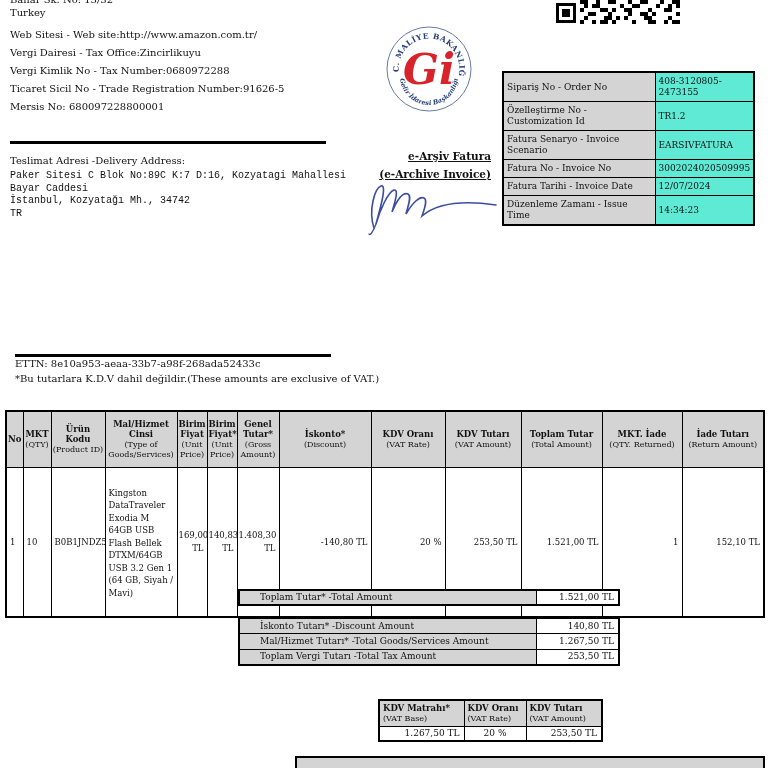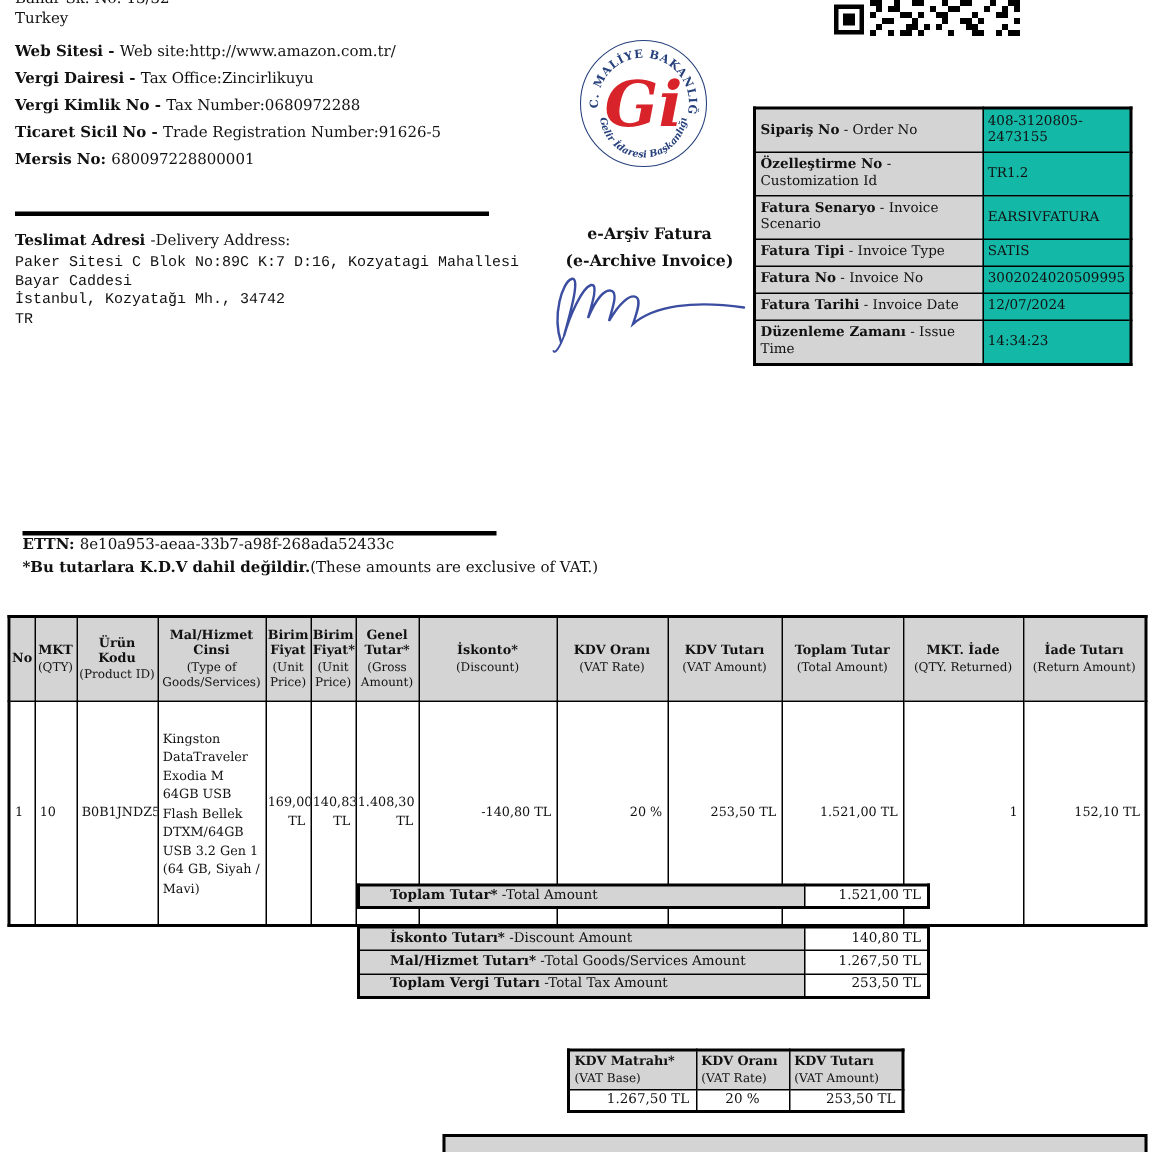--- a/index.html
+++ b/index.html
@@ -3,46 +3,46 @@
 <meta charset="utf-8">
 <style>
   * { box-sizing: border-box; }
   html,body { margin:0; padding:0; }
   body {
     width:768px; height:768px; position:relative; overflow:hidden;
     background:#ffffff; color:#111;
     font-family:"DejaVu Serif","Liberation Serif",serif;
   }
   .abs { position:absolute; }
-  b { font-weight:bold; }
+  b { font-weight:normal; }
 
   
   .seller { left:10px; top:-7px; width:340px; }
   .clipline { font-size:10px; line-height:14px; }
   .cityline { font-size:10px; line-height:12.5px; }
   .pairline { font-size:10px; line-height:18px; }
   .mt16 { margin-top:16px; }
   .mt6 { margin-top:6px; }
 
   .divider { background:#000; height:3px; }
 
   .delivery { left:10px; top:152px; width:360px; font-size:10px; }
   .delivery .head { line-height:18px; }
   .delivery .ln { line-height:12.5px;font-family:Liberation Mono, monospace; }
 
   
-  .doctitle { left:375px; top:147px; width:116px; text-align:center; font-size:10.5px; font-weight:bold; }
+  .doctitle { left:375px; top:147px; width:116px; text-align:right; font-size:10.5px; font-weight:bold;text-decoration:underline; }
   .doctitle div { line-height:18px; }
 
   
   .meta { left:502px; top:71px; display:table; border-collapse:collapse; border:2px solid #000; }
   .meta .r { display:table-row; }
   .meta .c { display:table-cell; border:1px solid #000; font-size:9px; line-height:11px; padding:3px 3px; vertical-align:middle; }
   .meta .lab { width:152px; background:#d4d4d4; }
-  .meta .val { width:92px; background:#14b8a6; }
+  .meta .val { width:92px; background:#5eead4; }
 
   .ettn { left:15px; top:357px; font-size:10px; line-height:14px; }
   .vatnote { left:15px; top:372px; font-size:10px; line-height:14px; }
 
   
   table.items { left:5px; top:410px; position:absolute; border-collapse:collapse; table-layout:fixed; width:758px; border:2px solid #000; }
   table.items th, table.items td { border:1px solid #000; overflow:hidden; }
   table.items th { background:#d4d4d4; font-weight:normal; padding:4px 1px; vertical-align:middle; text-align:center; height:56px; }
   .htr { display:block; font-size:8.5px; font-weight:bold; line-height:10.5px; }
   .hen { display:block; font-size:8px; line-height:10px; }
@@ -176,24 +176,20 @@
   </div>
   <div class="r">
     <div class="c lab"><b>Özelleştirme No</b><span> - Customization Id</span></div>
     <div class="c val">TR1.2</div>
   </div>
   <div class="r">
     <div class="c lab"><b>Fatura Senaryo</b><span> - Invoice Scenario</span></div>
     <div class="c val">EARSIVFATURA</div>
   </div>
   <div class="r">
-    <div class="c lab"><b>Fatura Tipi</b><span> - Invoice Type</span></div>
-    <div class="c val">SATIS</div>
-  </div>
-  <div class="r">
     <div class="c lab"><b>Fatura No</b><span> - Invoice No</span></div>
     <div class="c val">3002024020509995</div>
   </div>
   <div class="r">
     <div class="c lab"><b>Fatura Tarihi</b><span> - Invoice Date</span></div>
     <div class="c val">12/07/2024</div>
   </div>
   <div class="r">
     <div class="c lab"><b>Düzenleme Zamanı</b><span> - Issue Time</span></div>
     <div class="c val">14:34:23</div>

